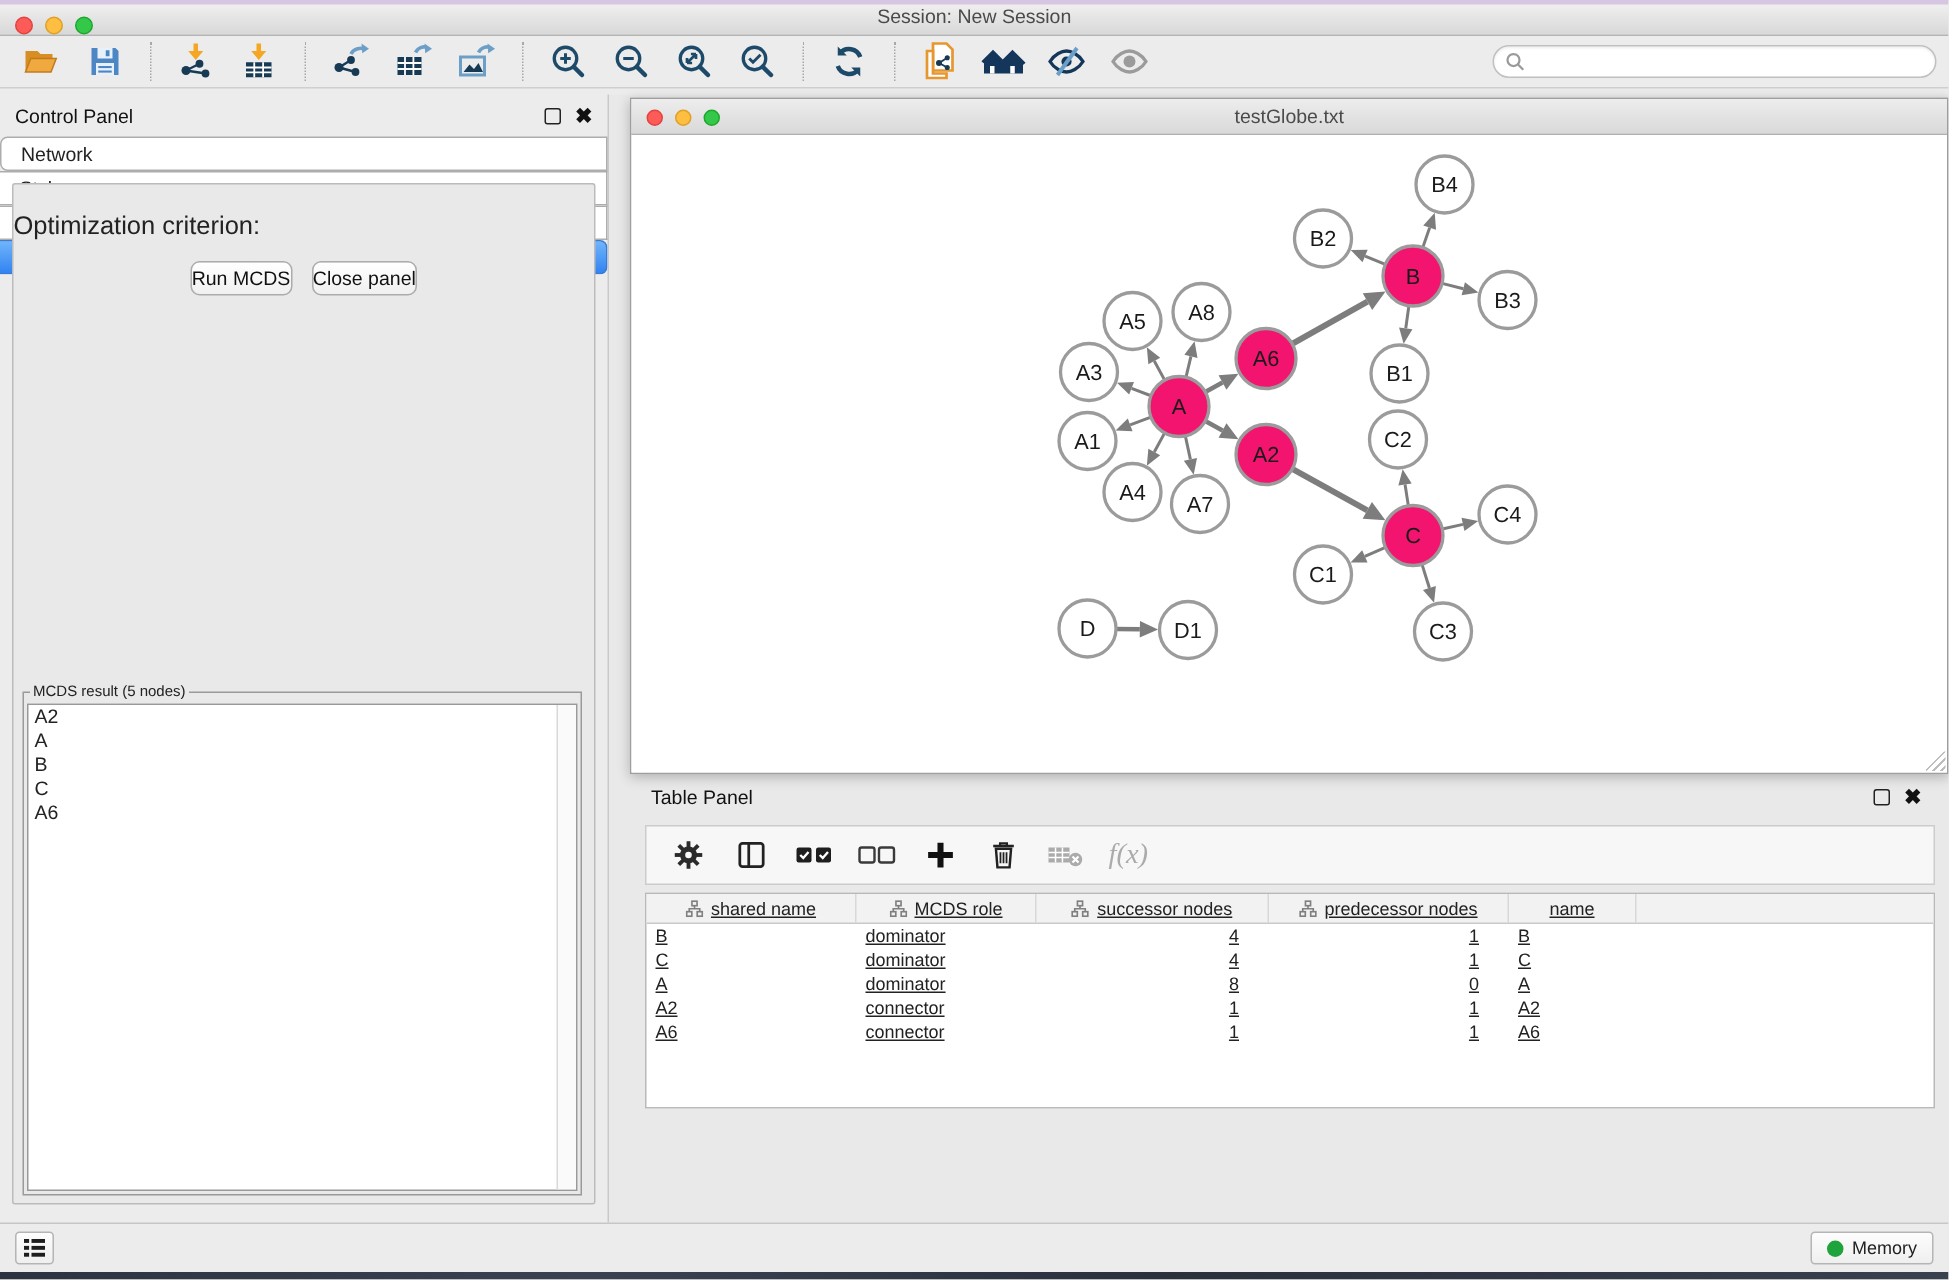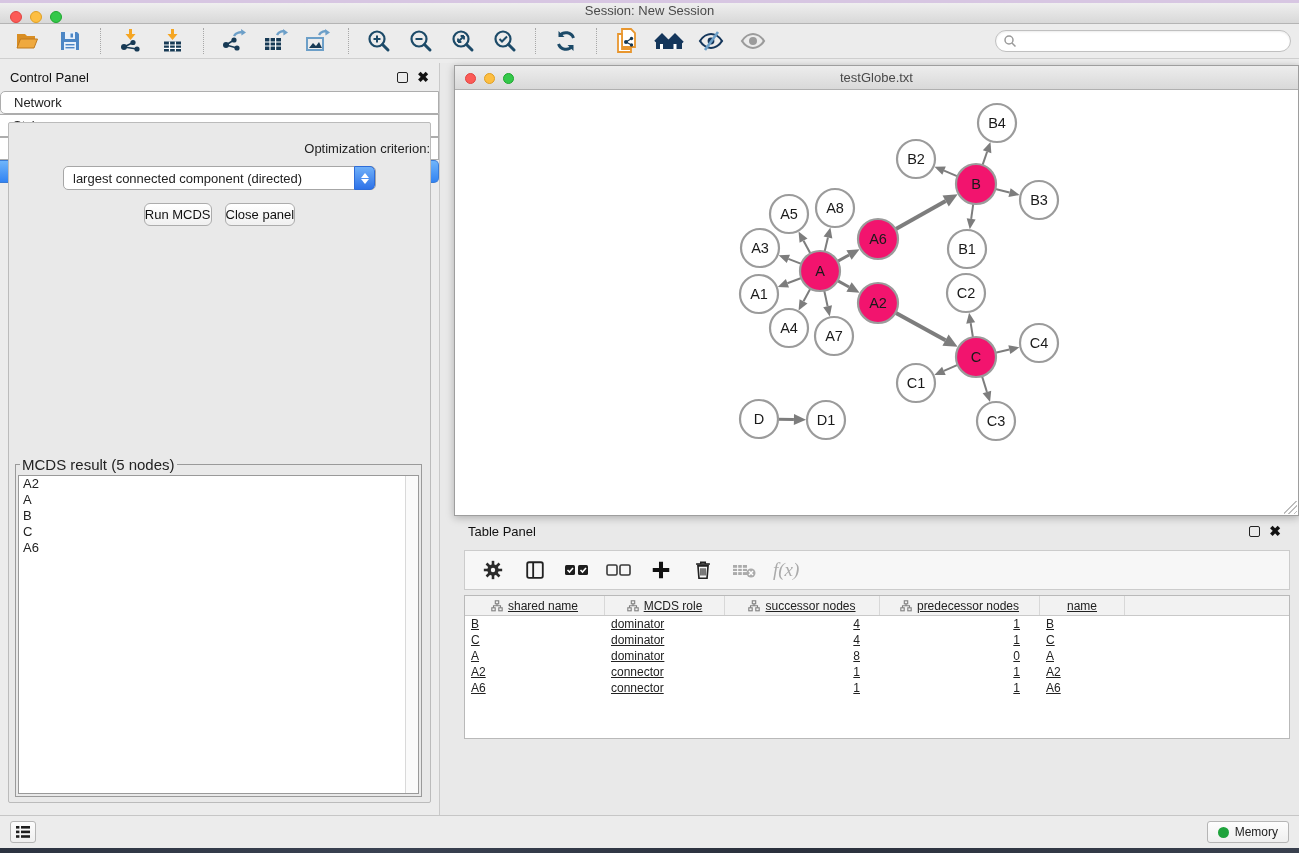--- a/index.html
+++ b/index.html
@@ -35,41 +35,41 @@
   .search-wrap { margin-left:auto; position:relative; }
   .search-input {
     width:296px; height:22px; border:1px solid #C0C0C0; border-radius:12px;
     background:#fff; padding-left:26px; font-size:12px; outline:none;
     box-shadow:inset 0 1px 2px rgba(0,0,0,.08);
   }
   .search-mag { position:absolute; left:8px; top:4px; }
   
   .main { position:absolute; top:63px; left:0; right:0; bottom:38px; display:flex; }
   
-  .control-panel { width:440px; border-right:1px solid #C9C9C9; background:#ECECEC; position:relative; }
+  .control-panel { width:406px; border-right:1px solid #C9C9C9; background:#ECECEC; position:relative; }
   .panel-head { height:28px; display:flex; align-items:center; padding:0 10px; }
   .panel-title { font-size:13px; color:#111; }
   .panel-btns { margin-left:auto; display:flex; gap:9px; align-items:center; }
   .float-btn { width:11px; height:11px; border:1.5px solid #222; border-radius:2px; }
   .close-x { font-size:14px; font-weight:bold; color:#111; line-height:11px; }
   .seg-tabs { display:flex; justify-content:center;flex-direction:column; }
   .seg-tab {
     padding:3px 13px; font-size:13px; background:#fff; border:1px solid #ADADAD;
     border-left:none; color:#222;
   }
   .seg-tab:first-child { border-left:1px solid #ADADAD; border-radius:5px 0 0 5px; }
   .seg-tab:last-child { border-radius:0 5px 5px 0; }
   .seg-tab.active {
     background:linear-gradient(#6FB5FA,#3283F2); color:#fff; border-color:#3A7BD5;
   }
   .tab-pane {
     position:absolute; left:8px; right:8px; top:59px; bottom:12px;
     border:1px solid #BBBBBB; background:#E9E9E9; border-radius:2px;
   }
-  .opt-label { text-align:right; margin-top:18px; font-size:13px; }
+  .opt-label { text-align:left; margin-top:18px; font-size:17px; }
   .combo {
     margin:10px auto 0; width:313px; height:24px; background:#fff;
     border:1px solid #A6A6A6; border-radius:5px; display:flex; align-items:center;
     position:relative;
   }
   .combo-value { padding-left:9px; font-size:13px; white-space:nowrap; }
   .combo-step {
     position:absolute; right:0; top:-1px; bottom:-1px; width:21px;
     background:linear-gradient(#6FB0F9,#2E72E8); border-radius:0 5px 5px 0;
     display:flex; flex-direction:column; align-items:center; justify-content:center; gap:1px;
@@ -80,21 +80,21 @@
   .chev.down { border-top:5px solid #fff; }
   .btn-row { display:flex; justify-content:center; gap:13px; margin-top:13px; }
   .mac-btn {
     background:linear-gradient(#FFFFFF,#F0F0F0); border:1px solid #ACACAC; border-radius:6px;
     padding:3px 0; font-size:13px; color:#111;
   }
   fieldset.result {
     position:absolute; left:6px; right:8px; top:333px; bottom:5px;
     border:1px solid #9A9A9A; padding:2px;
   }
-  fieldset.result legend { font-size:15px; padding:0 2px; margin-left:2px; }
+  fieldset.result legend { font-size:10px; padding:0 2px; margin-left:2px; }
   .result-list {
     width:100%; height:100%; background:#fff; border:1px solid #999; position:relative;
     overflow:hidden; font-size:13px;
   }
   .result-item { padding:0 4px; line-height:16px; }
   .vscroll {
     position:absolute; top:0; right:0; bottom:0; width:13px;
     background:#FAFAFA; border-left:1px solid #D9D9D9;
   }
   
@@ -327,27 +327,20 @@
       </span>
     </div>
     <div class="seg-tabs" id="ctrl-tabs">
         <div class="seg-tab">Network</div>
         <div class="seg-tab">Style</div>
         <div class="seg-tab">Select</div>
         <div class="seg-tab active">MCDS</div>
       </div>
     <div class="tab-pane">
       <div class="opt-label">Optimization criterion:</div>
-      <div class="combo">
-        <span class="combo-value">largest connected component (directed)</span>
-        <span class="combo-step">
-          <span class="chev up"></span>
-            <span class="chev down"></span>
-        </span>
-      </div>
       <div class="btn-row">
         <button class="mac-btn">Run MCDS</button>
         <button class="mac-btn">Close panel</button>
       </div>
       <fieldset class="result">
         <legend>MCDS result (5 nodes)</legend>
         <div class="result-list" id="result-list">
           <div class="result-item">A2</div>
             <div class="result-item">A</div>
             <div class="result-item">B</div>

